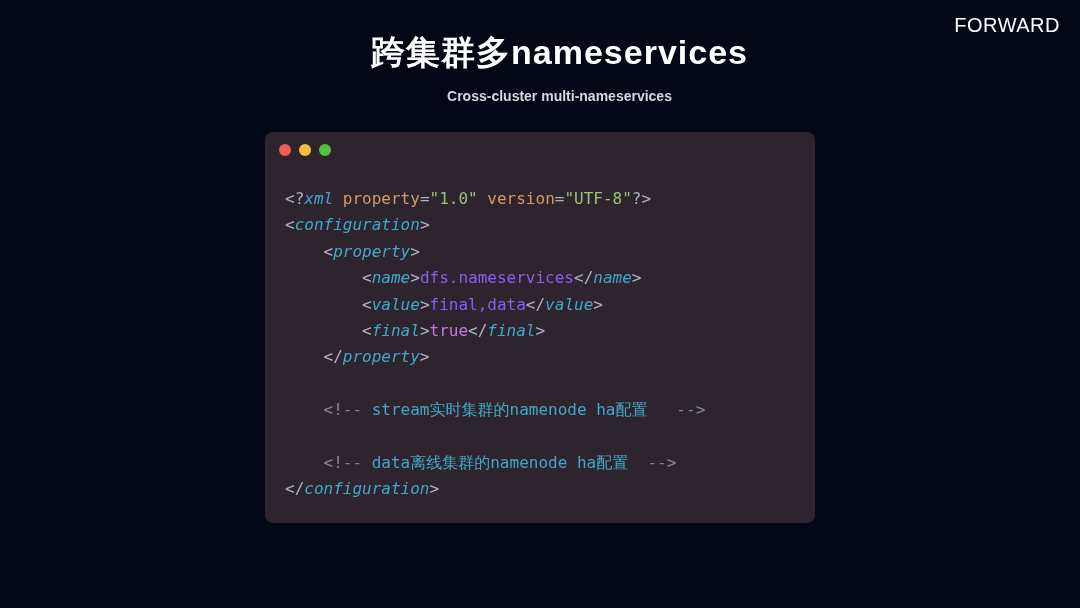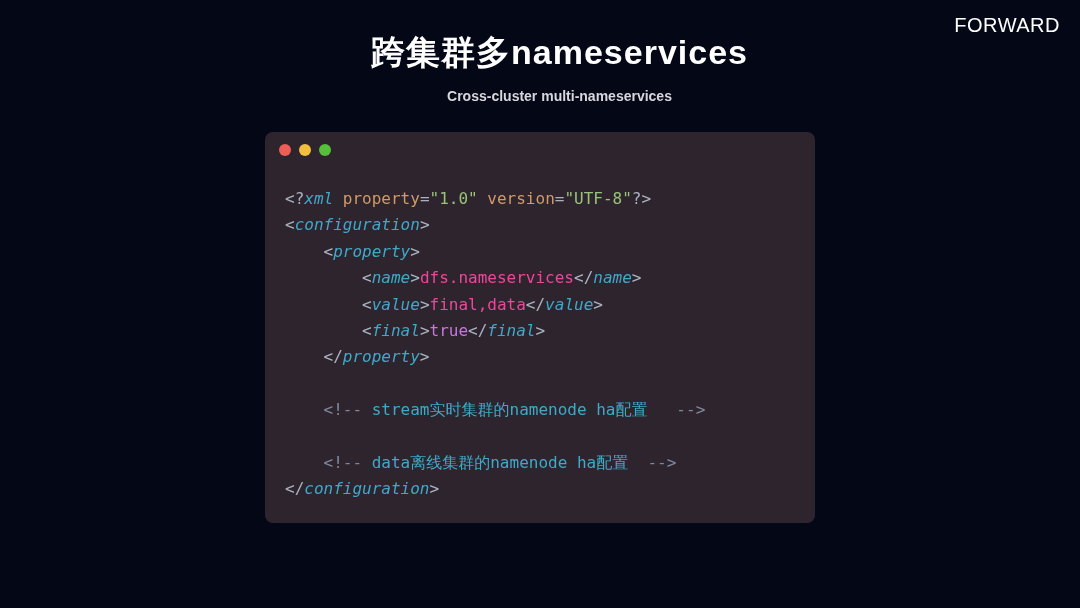--- a/index.html
+++ b/index.html
@@ -76,21 +76,21 @@
     font-family: "Menlo", "Consolas", "DejaVu Sans Mono", monospace;
     font-size: 16px;
     line-height: 1.65;
     white-space: pre;
     color: #abb2bf;
   }
   .tag   { color:#3fa9c9;font-style:italic; }
   .punct { color:#abb2bf; }
   .attr  { color:#d19a66; }
   .str   { color:#98c379; }
-  .text  { color:#ec4899; }
+  .text  { color:#8b5cf6; }
   .truev { color:#c678dd;margin-top:6px; }
   .cmt   { color:#7d8799; }
   .cmtlink { color:#3fa9c9;text-align:center; }
 </style>
 </head>
 <body>
 
 <div class="logo">
   <div class="logo-bottom">FORWARD</div>
 </div>

